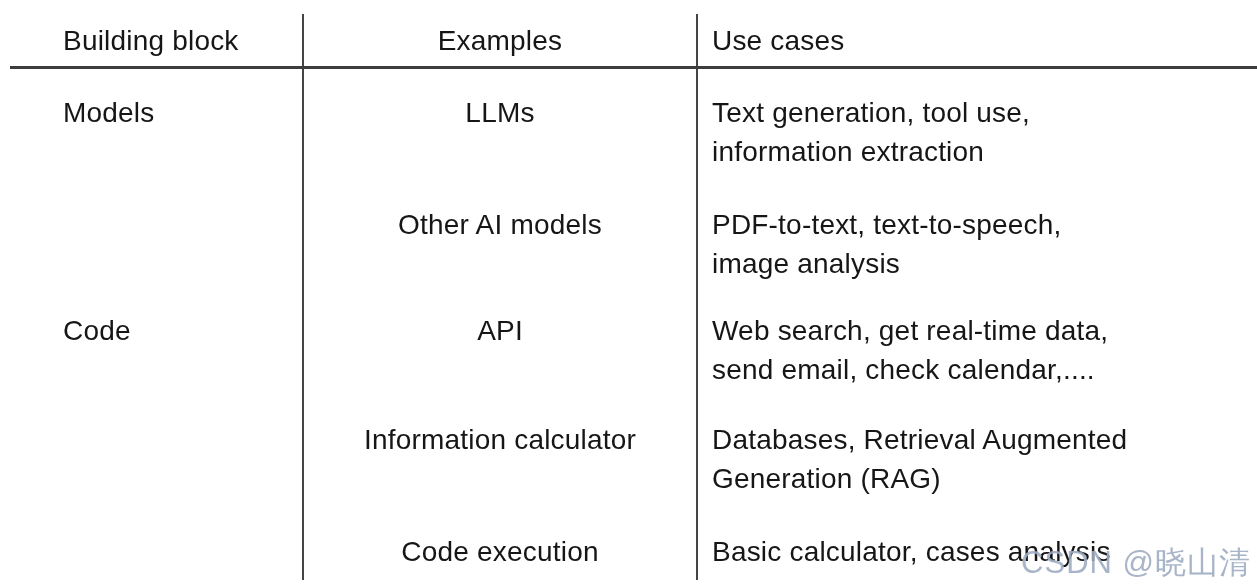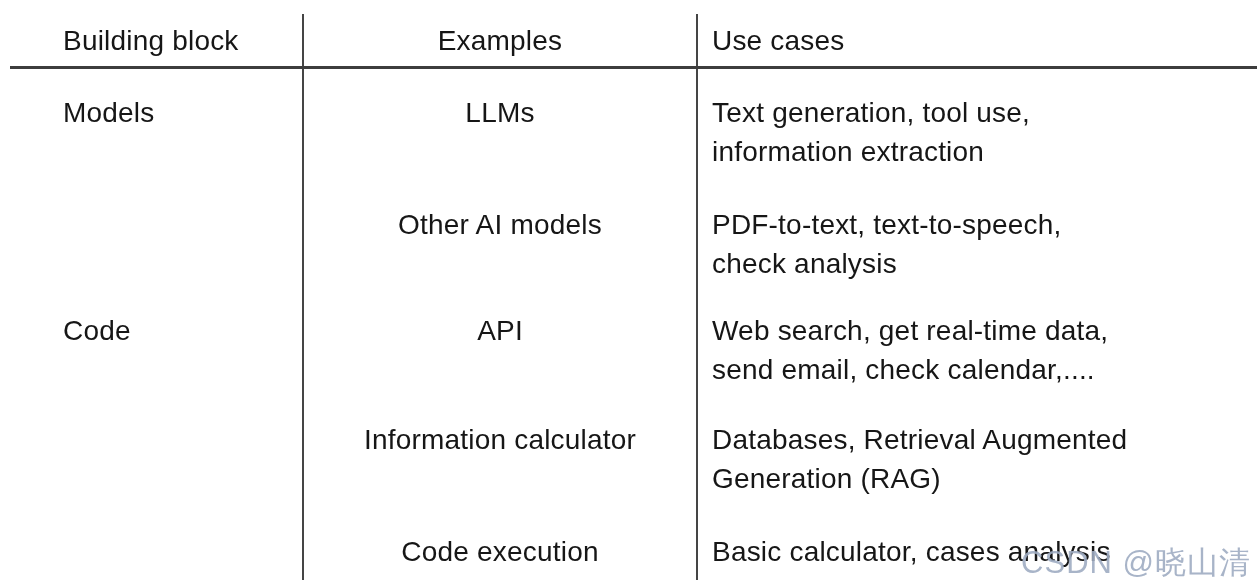--- a/index.html
+++ b/index.html
@@ -83,21 +83,21 @@
     <div class="cell col-block">Models</div>
     <div class="cell col-example">LLMs</div>
     <div class="cell col-use">Text generation, tool use,
 information extraction</div>
   </div>
 
   <div class="row row-2">
     <div class="cell col-block"></div>
     <div class="cell col-example">Other AI models</div>
     <div class="cell col-use">PDF-to-text, text-to-speech,
-check analysis</div>
+image analysis</div>
   </div>
 
   <div class="row row-3">
     <div class="cell col-block">Code</div>
     <div class="cell col-example">API</div>
     <div class="cell col-use">Web search, get real-time data,
 send email, check calendar,....</div>
   </div>
 
   <div class="row row-4">

